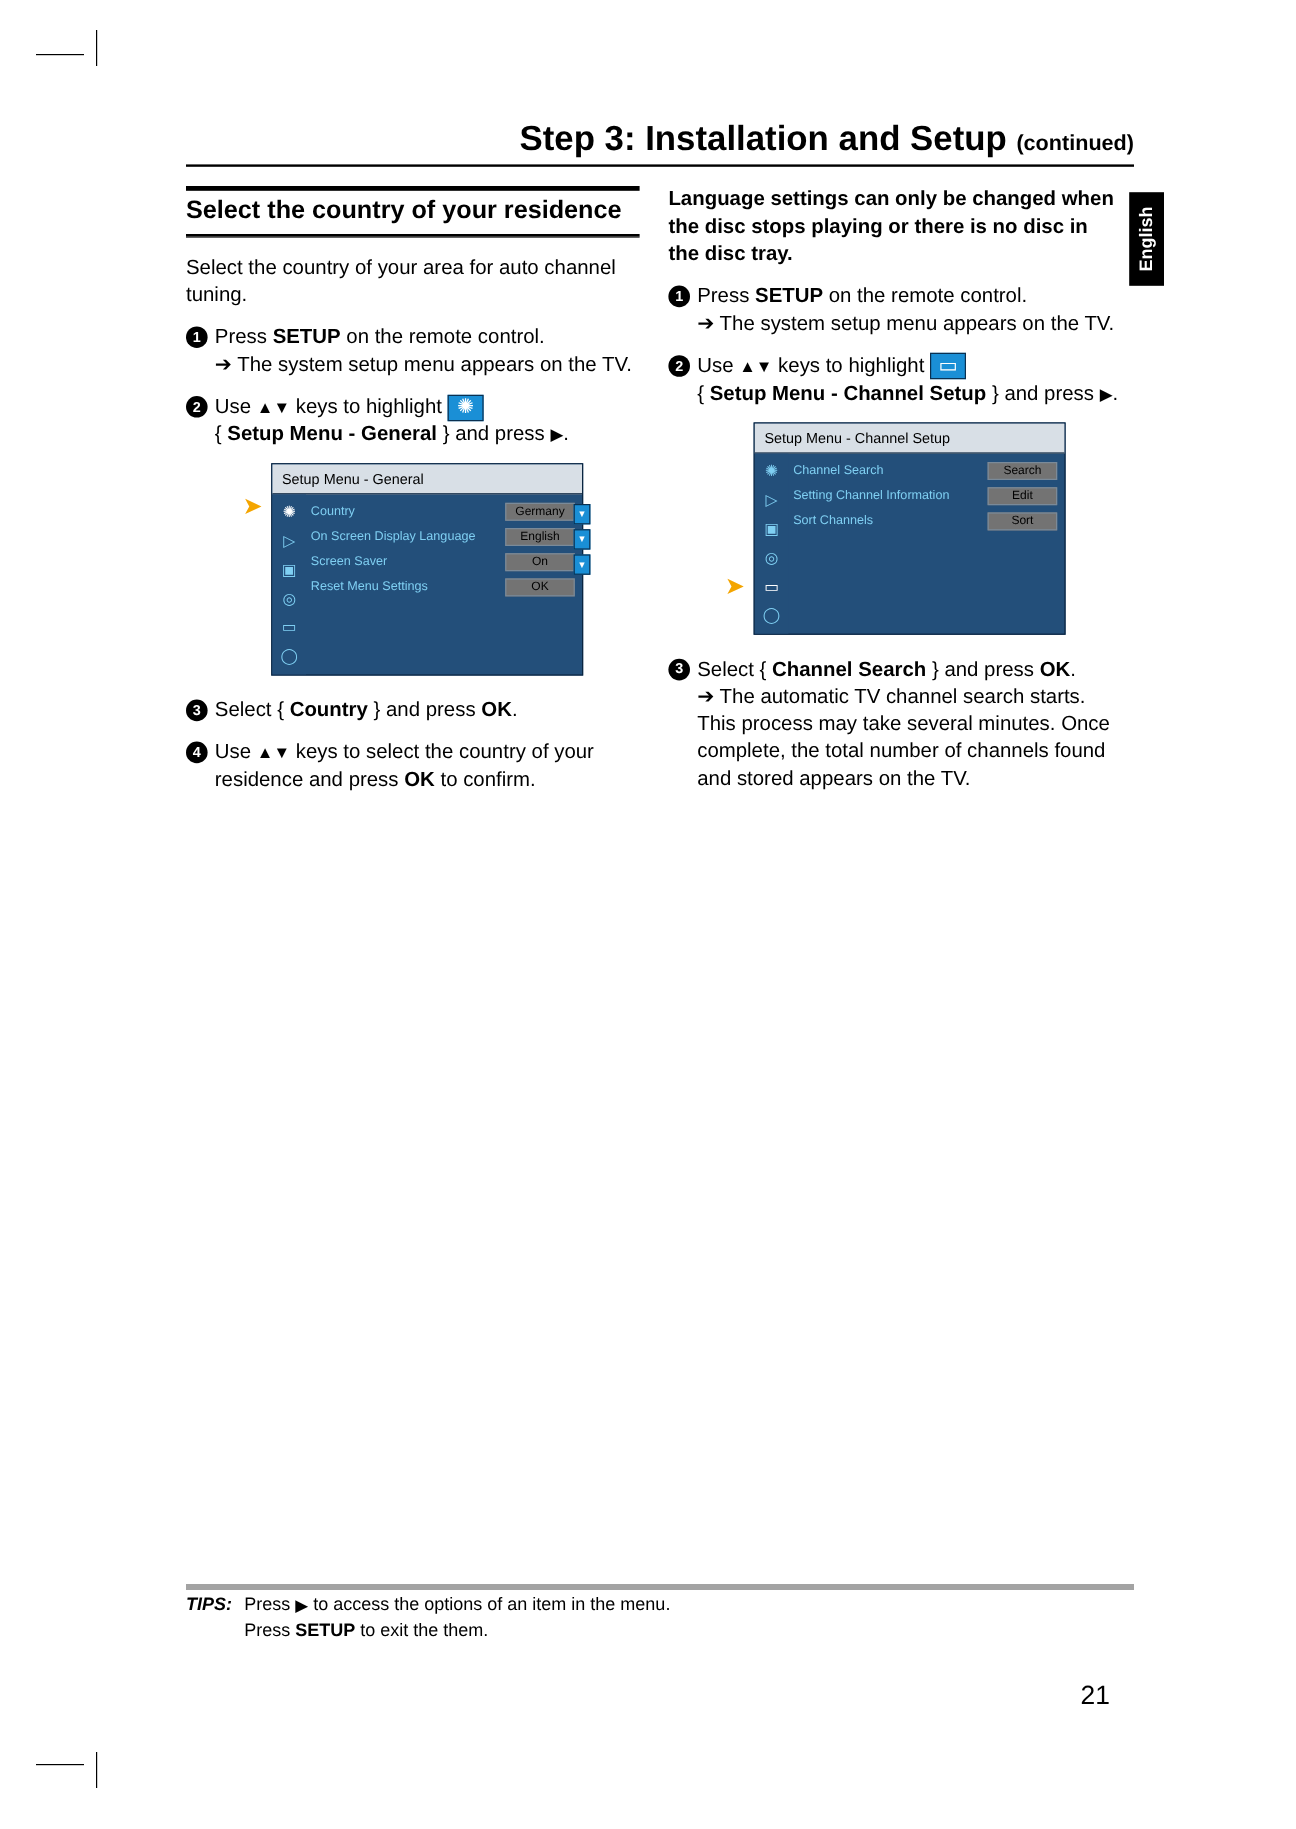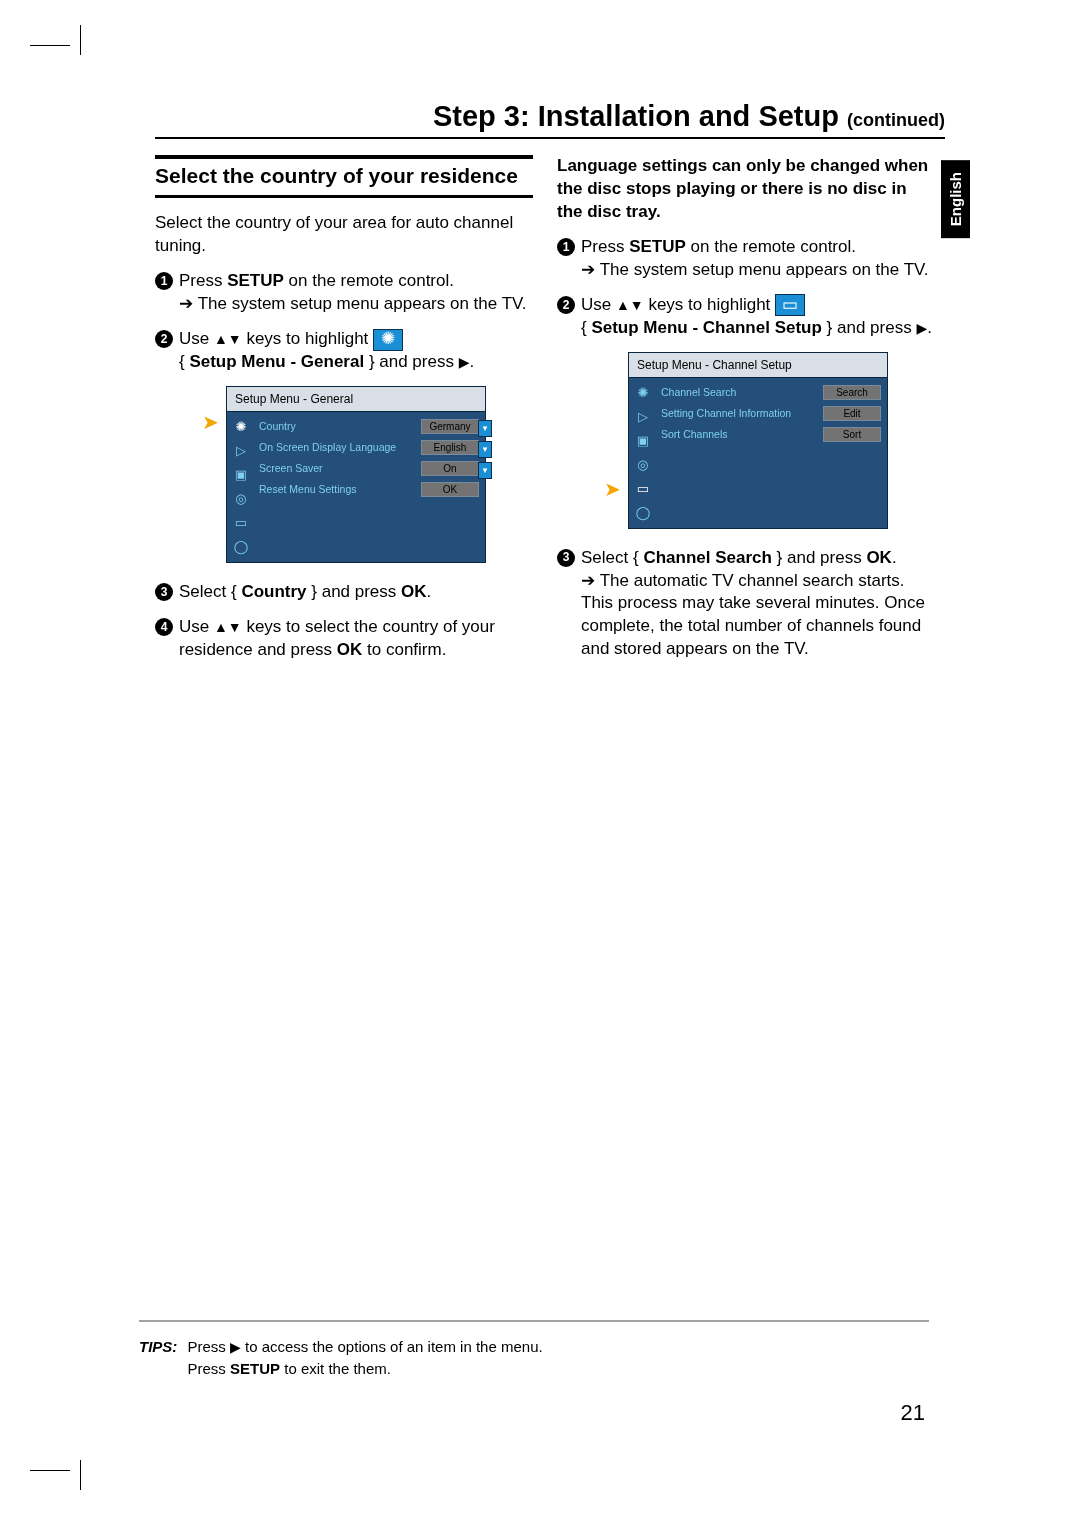--- a/index.html
+++ b/index.html
@@ -85,22 +85,22 @@
   }
 
   .lang-tab {
     position:absolute; right:110px; top:160px;
     background:#000; color:#fff; padding:12px 6px;
     writing-mode: vertical-rl; transform: rotate(180deg);
     font-size:15px; font-weight:bold;
   }
 
   .tips {
-    position:absolute; left:139px; top:1320px; width:790px;
-    border-top:2px solid #a3a3a3; padding-top:14px;
+    position:absolute; left:155px; top:1320px; width:790px;
+    border-top:5px solid #a3a3a3; padding-top:2px;
     font-size:15px; line-height:1.4;
   }
   .tips .tips-label { font-style:italic; font-weight:bold; margin-right:6px;}
 
   .page-num {
     position:absolute; right:155px; top:1400px; font-size:22px;
   }
 </style>
 </head>
 <body>

